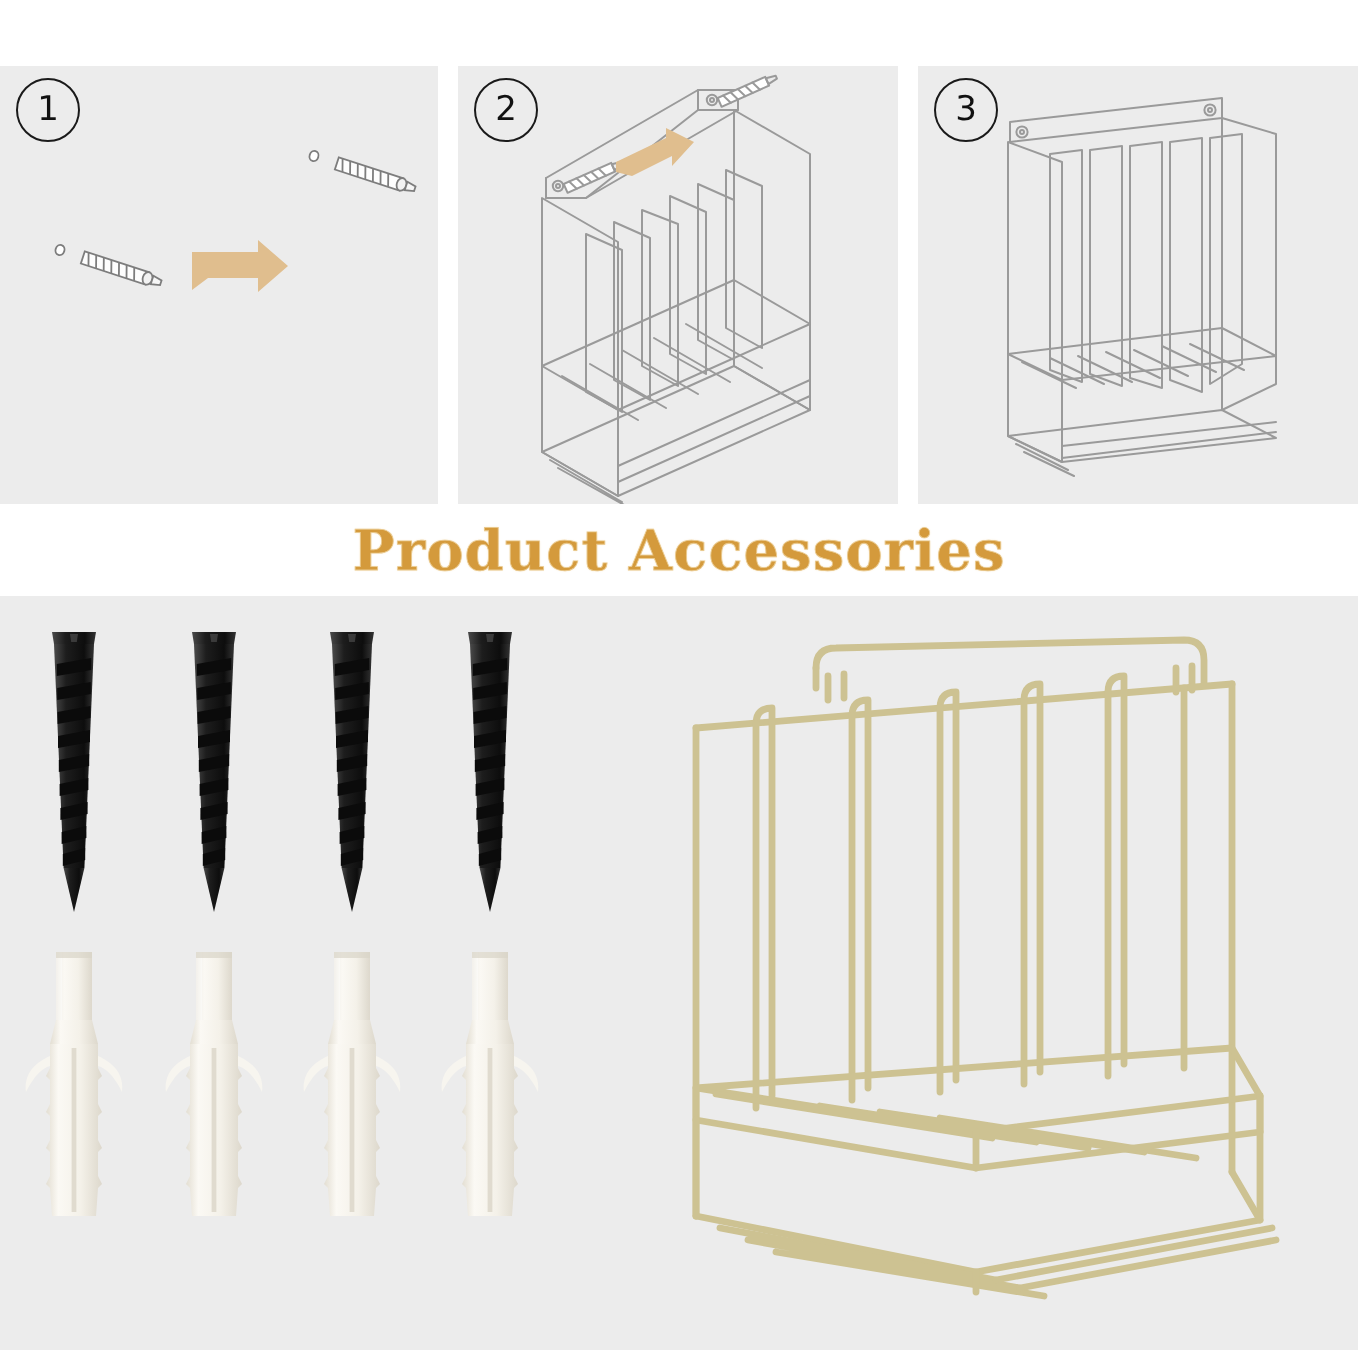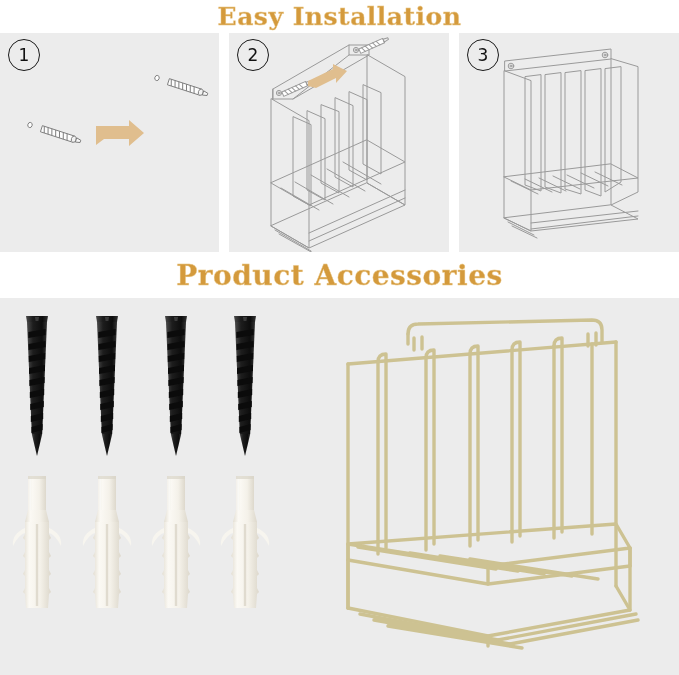--- a/index.html
+++ b/index.html
@@ -69,23 +69,20 @@
   .acc-product{
     position:absolute;left:330px;top:0;width:349px;height:377px;
   }
   .acc-parts svg, .acc-product svg{width:100%;height:100%;display:block;}
 </style>
 </head>
 <body>
 
 <div class="page">
 
-  <div class="title-band" id="title-easy">
-    <div class="section-title">Easy Installation</div>
-  </div>
 
   <div class="install-strip">
 
     <div class="panel" id="panel-1">
       <div class="step-badge">
         <span>1</span>
       </div>
       <div class="panel-art">
         <svg viewBox="0 0 219 219" xmlns="http://www.w3.org/2000/svg">
           <g stroke="#7d7d7d" stroke-width="0.9" fill="none">

